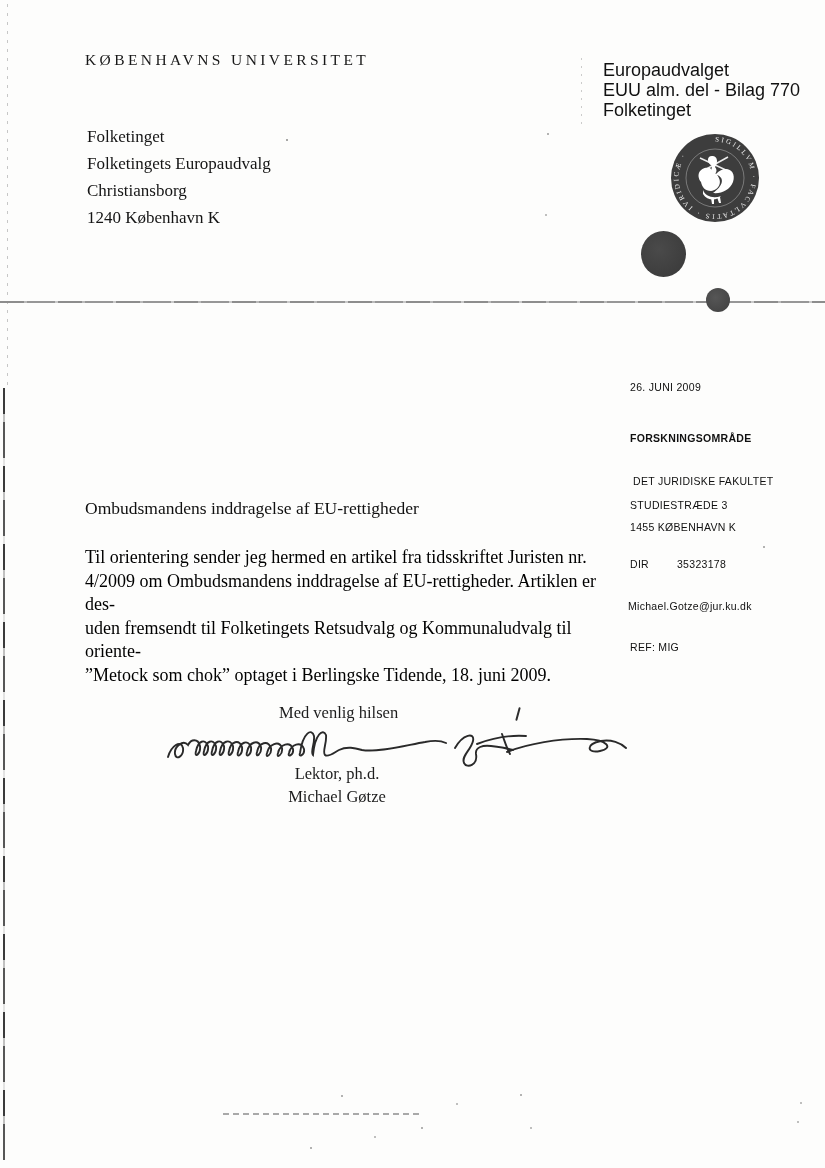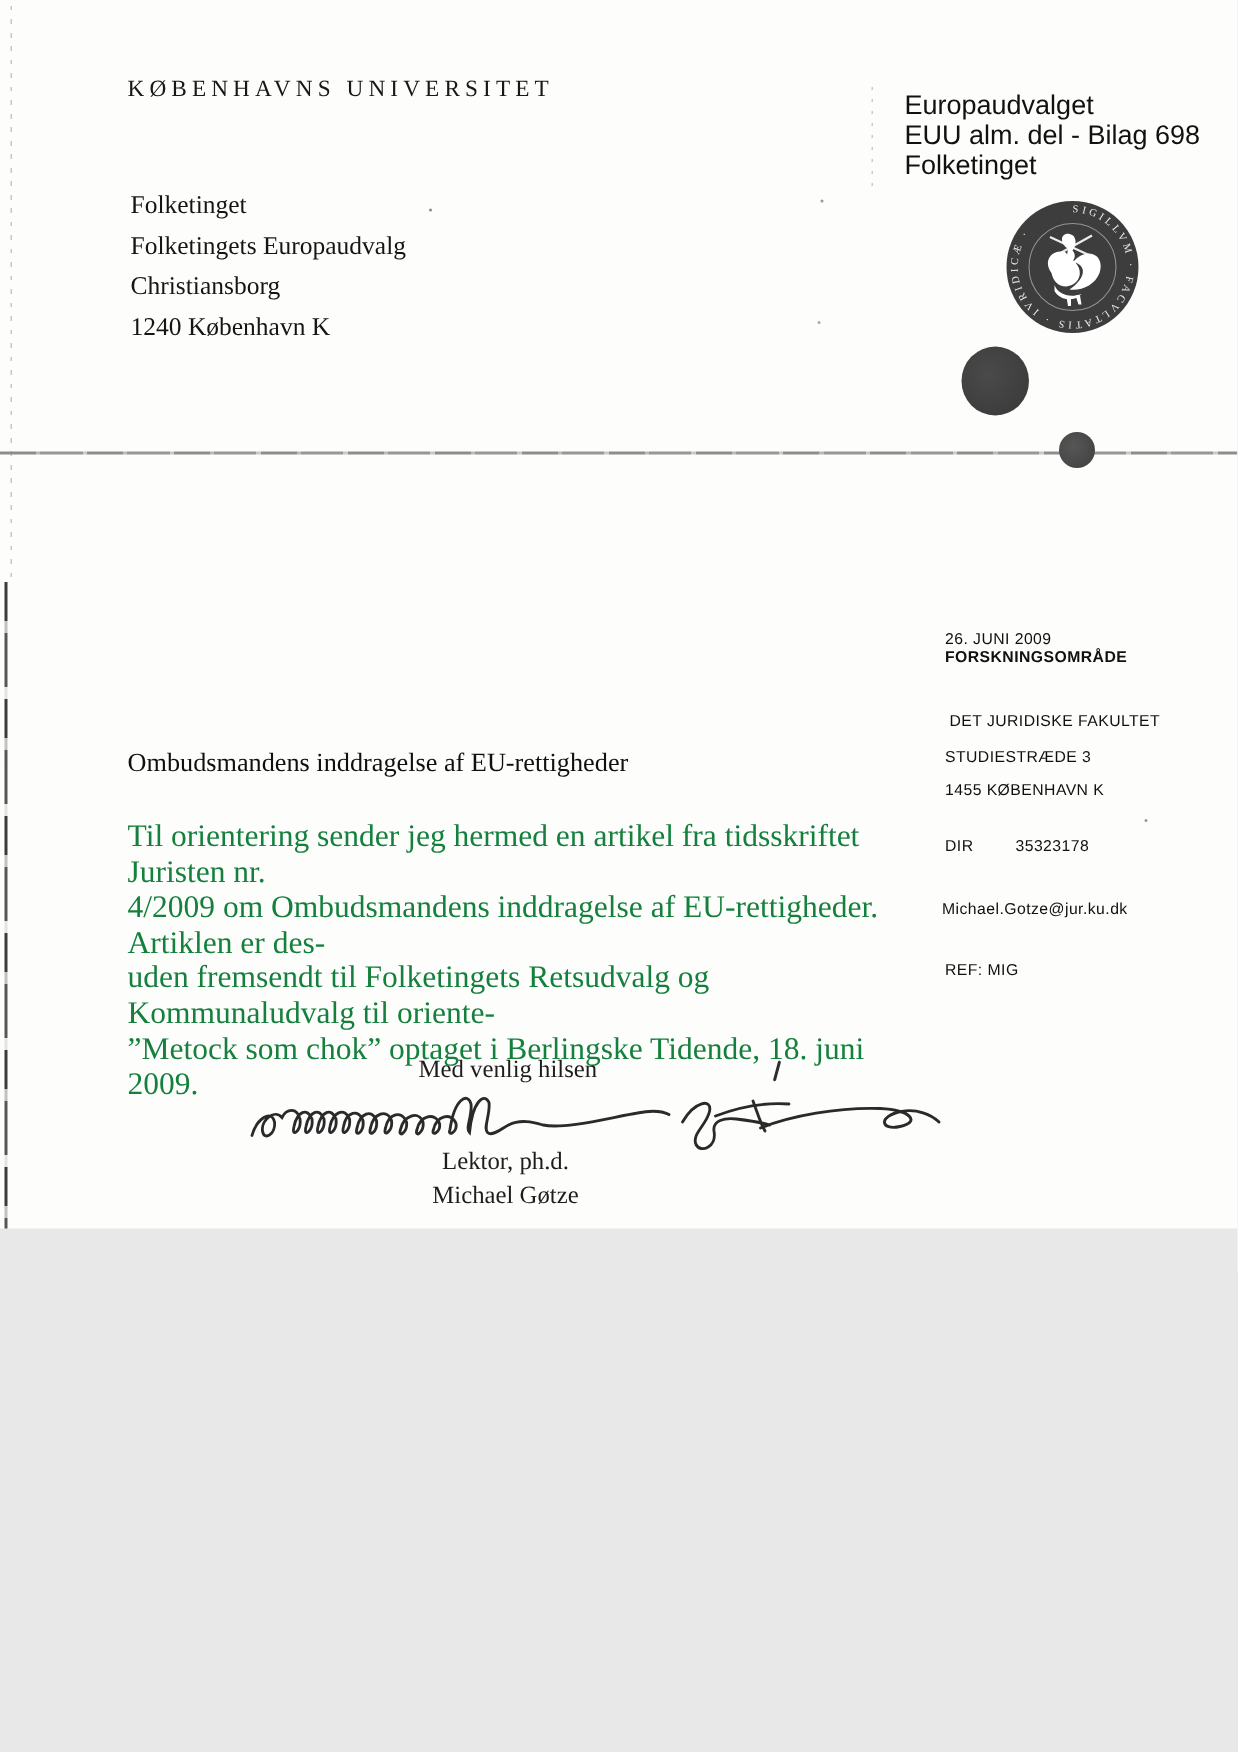--- a/index.html
+++ b/index.html
@@ -1,35 +1,35 @@
 <!DOCTYPE html>
 <html><head>
 <meta charset="utf-8">
 <style>
   html,body{margin:0;padding:0;}
   body{width:825px;height:1168px;background:#e8e8e8;font-family:"Liberation Serif", serif;}
-  .page{position:relative;width:825px;height:819px;background:#fdfdfc;overflow:hidden;color:#1d1d1d;}
+  .page{position:relative;width:825px;height:1168px;background:#fdfdfc;overflow:hidden;color:#1d1d1d;}
   .abs{position:absolute;}
 
   .univ-header{left:85px;top:51px;font-size:15.5px;letter-spacing:3.4px;color:#181818;}
   .stamp{left:603px;top:60px;font-family:"Liberation Sans",sans-serif;font-size:18px;line-height:20px;color:#111;}
   .recipient{left:87px;top:123px;font-size:17px;line-height:27px;color:#151515;}
 
   .divider{left:0;top:301px;width:825px;height:2px;
     background:repeating-linear-gradient(90deg,#8d8d8d 0 24px,#b9b9b9 24px 27px,#979797 27px 55px,#c9c9c9 55px 58px);}
   .blot-large{left:641px;top:231px;width:45px;height:46px;border-radius:50%;
     background:radial-gradient(circle at 40% 40%, #4a4a4a, #383838);}
   .blot-small{left:706px;top:288px;width:24px;height:24px;border-radius:50%;
     background:radial-gradient(circle at 40% 40%, #565656, #3f3f3f);}
 
   .meta{font-family:"Liberation Sans",sans-serif;font-size:10.5px;letter-spacing:.3px;color:#101010;}
   .meta.b{font-weight:700;}
 
   .title{left:85px;top:498px;font-size:17.5px;font-weight:400;color:#101010;}
-  .bodytext{left:85px;top:546px;font-size:21px;line-height:23.6px;color:#15803d;width:525px;}
+  .bodytext{left:85px;top:546px;font-size:18px;line-height:23.6px;color:#000000;width:525px;}
   .closing{left:279px;top:703px;font-size:16.5px;}
   .signer{left:237px;top:762px;width:200px;text-align:center;font-size:16.5px;line-height:23px;}
 
   .pen-mark{left:517px;top:707px;width:2px;height:14px;background:#2e2e2e;transform:rotate(15deg);border-radius:1px;}
 
   .dash-bottom{left:223px;top:1113px;width:196px;height:2px;
     background:repeating-linear-gradient(90deg,#9a9a9a 0 6px,transparent 6px 10px);opacity:.85;}
   .edge-line{left:3px;top:388px;width:2px;height:772px;
     background:repeating-linear-gradient(180deg,rgba(25,25,25,.85) 0 26px,rgba(120,120,120,.45) 26px 34px,rgba(45,45,45,.8) 34px 70px,rgba(150,150,150,.25) 70px 78px);}
   .edge-dots{left:7px;top:4px;width:1px;height:384px;
@@ -49,21 +49,21 @@
 
   <div class="abs edge-dots"></div>
   <div class="abs edge-line"></div>
   <div class="abs stamp-dots"></div>
   <div class="abs specks"></div>
 
   <div class="abs univ-header">KØBENHAVNS UNIVERSITET</div>
 
   <div class="abs stamp">
     <div>Europaudvalget</div>
-    <div>EUU alm. del - Bilag 698</div>
+    <div>EUU alm. del - Bilag 770</div>
     <div>Folketinget</div>
   </div>
 
   <div class="abs recipient">
     <div>Folketinget</div>
     <div>Folketingets Europaudvalg</div>
     <div>Christiansborg</div>
     <div>1240 København K</div>
   </div>
 
@@ -86,21 +86,21 @@
         <path d="M -12,12 C -10,18 -2,21 6,18 C 2,23 -8,23 -12,16 Z"></path>
         <path d="M -4,20 L -3,26 L -1,26 L -1,20 Z M 2,19 L 4,25 L 6,25 L 5,19 Z"></path>
       </g>
     </svg>
   </div>
 
   <div class="abs blot-large"></div>
   <div class="abs divider"></div>
   <div class="abs blot-small"></div>
 
-  <div class="abs meta" style="left:630px;top:381px;margin-top:39px;">26. JUNI 2009</div>
+  <div class="abs meta" style="left:630px;top:381px;">26. JUNI 2009</div>
   <div class="abs meta b" style="left:630px;top:432px;">FORSKNINGSOMRÅDE</div>
   <div class="abs meta" style="left:633px;top:475px;">DET JURIDISKE FAKULTET</div>
   <div class="abs meta" style="left:630px;top:499px;">STUDIESTRÆDE 3</div>
   <div class="abs meta" style="left:630px;top:521px;">1455 KØBENHAVN K</div>
   <div class="abs meta" style="left:630px;top:558px;">
     <span>DIR</span><span style="display:inline-block;width:28px;"></span><span>35323178</span>
   </div>
   <div class="abs meta" style="left:628px;top:600px;">Michael.Gotze@jur.ku.dk</div>
   <div class="abs meta" style="left:630px;top:641px;">REF: MIG</div>
 

